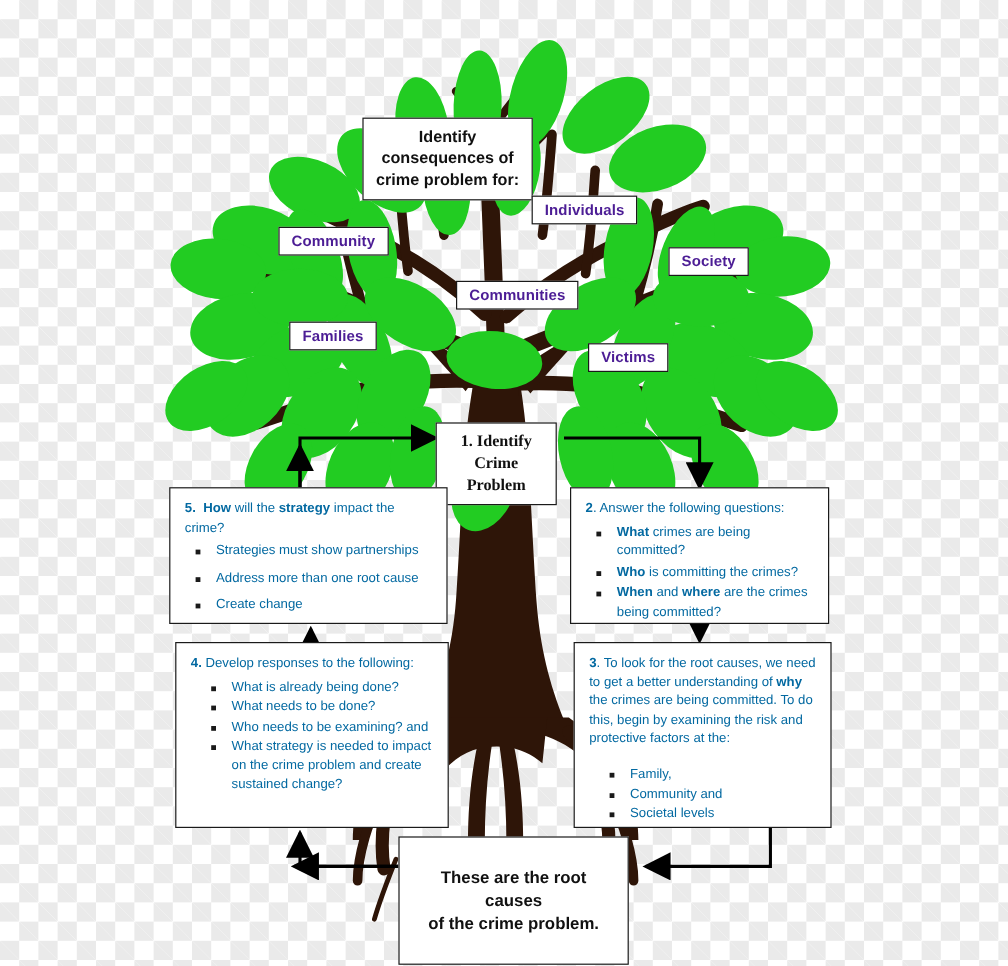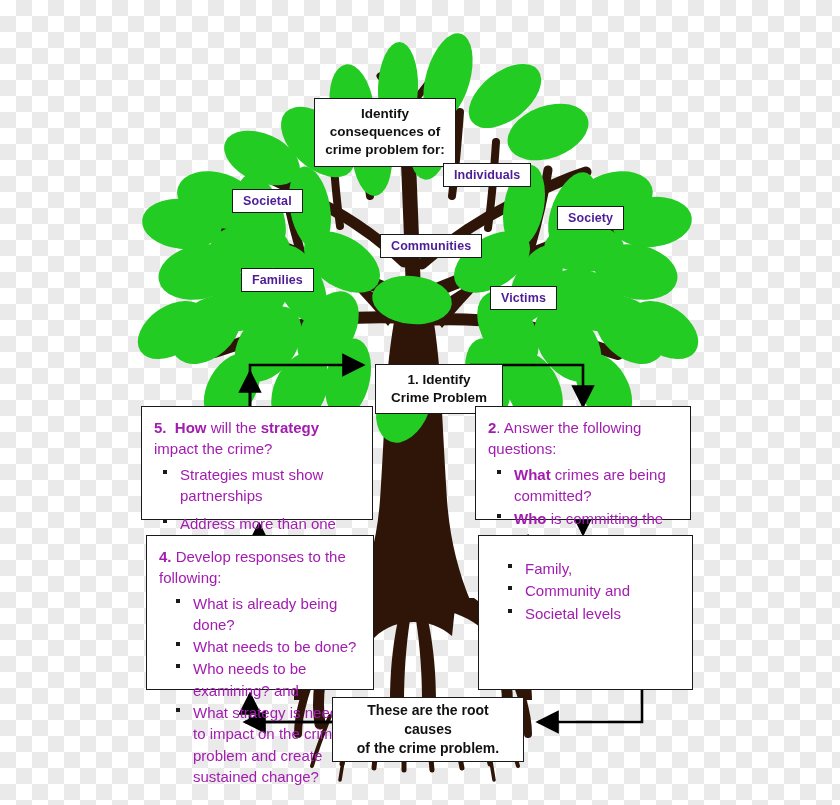--- a/index.html
+++ b/index.html
@@ -45,34 +45,33 @@
     letter-spacing: .1px;
     white-space: nowrap;
   }
   .title-box {
     text-align: center;
     font-weight: bold;
     font-size: 13.5px;
     line-height: 1.35;
     color: #111111;
     padding: 6px 10px;
-    margin-left: 12px;
   }
   .root-box {
     text-align: center;
     font-weight: bold;
     font-size: 14px;
     line-height: 1.35;
     color: #111111;
-    padding: 3px 12px;
+    padding: 24px 12px;
   }
   .step-box {
-    font-size: 15px;
+    font-size: 11px;
     line-height: 1.42;
-    color: #a21caf;
+    color: #0369a1;
     padding: 10px 12px 8px 12px;
   }
   .step-head { margin: 0 0 2px 0; }
   .step-head b { font-weight: bold; }
   ul.sq {
     list-style: none;
     margin: 4px 0 0 0;
     padding: 0;
   }
   ul.sq > li {
@@ -274,31 +273,31 @@
     </g>
   </svg>
 
   <div class="box title-box" style="left:302px; top:98px; width:142px;">
     <div>Identify consequences of</div>
     <div>crime problem for:</div>
   </div>
 
   <div class="box leaf-label" style="left:443px; top:163px;">Individuals</div>
 
-  <div class="box leaf-label" style="left:232px; top:189px;">Societal</div>
+  <div class="box leaf-label" style="left:232px; top:189px;">Community</div>
 
   <div class="box leaf-label" style="left:557px; top:206px;">Society</div>
 
   <div class="box leaf-label" style="left:380px; top:234px;">Communities</div>
 
   <div class="box leaf-label" style="left:241px; top:268px;">Families</div>
 
   <div class="box leaf-label" style="left:490px; top:286px;">Victims</div>
 
-  <div class="box title-box" style="left:363px; top:364px; width:128px;">
+  <div class="box title-box" style="left:363px; top:352px; width:101px;font-family:Liberation Serif, serif;">
     <div>1.  Identify</div>
     <div>Crime Problem</div>
   </div>
 
   <div class="box step-box" style="left:141px; top:406px; width:232px; height:114px;">
     <p class="step-head">
       <b>5.</b>
       <b>&nbsp;</b><b>How</b><span> will the </span><b>strategy</b><span> impact the crime?</span>
     </p>
     <ul class="sq">
@@ -325,20 +324,23 @@
     </p>
     <ul class="sq tight indent">
       <li>What is already being done?</li>
       <li>What needs to be done?</li>
       <li>Who needs to be examining? and</li>
       <li>What strategy is needed to impact on the crime problem and create sustained change?</li>
     </ul>
   </div>
 
   <div class="box step-box" style="left:478px; top:535px; width:215px; height:155px;">
+    <p class="step-head">
+      <b>3</b><span>.  To look for the root causes, we need to get a better understanding of </span><b>why</b><span> the crimes are being committed.  To do this, begin by examining the risk and protective factors at the:</span>
+    </p>
     <div class="spacer-line"></div>
     <ul class="sq tight indent">
       <li>Family,</li>
       <li>Community and</li>
       <li>Societal levels</li>
     </ul>
   </div>
 
   <div class="box root-box" style="left:332px; top:697px; width:192px;">
     <div>These are the root causes</div>

